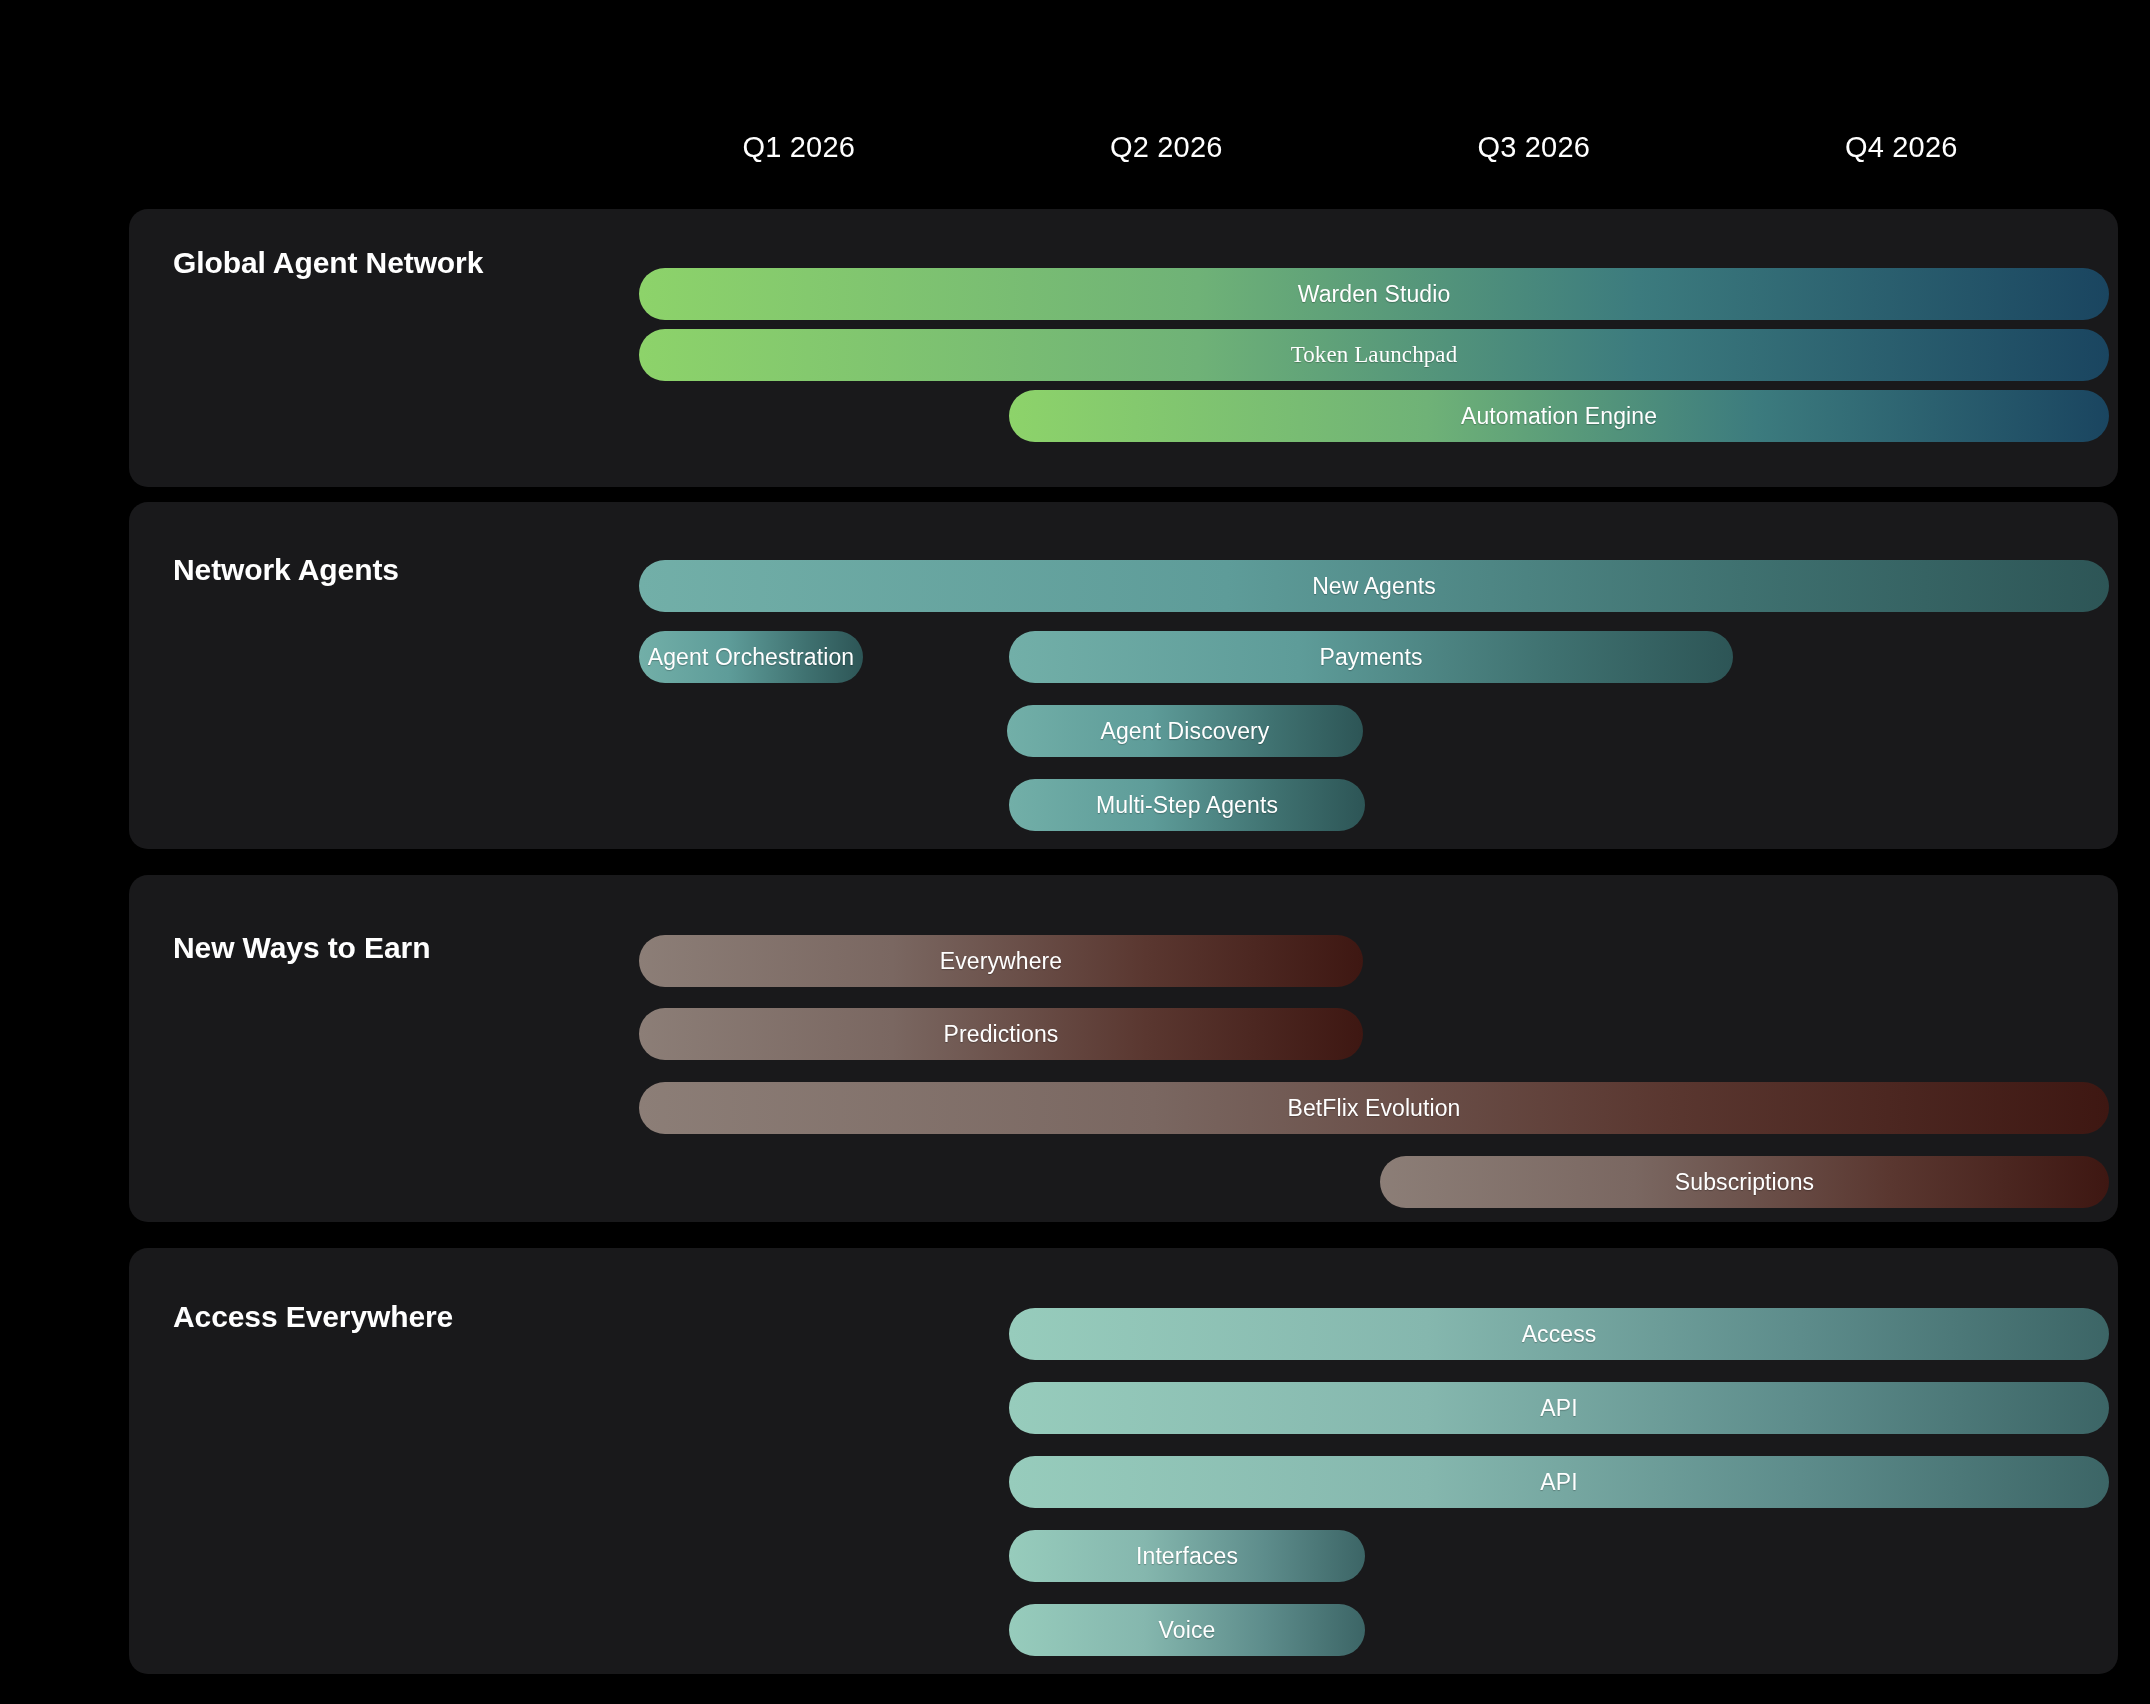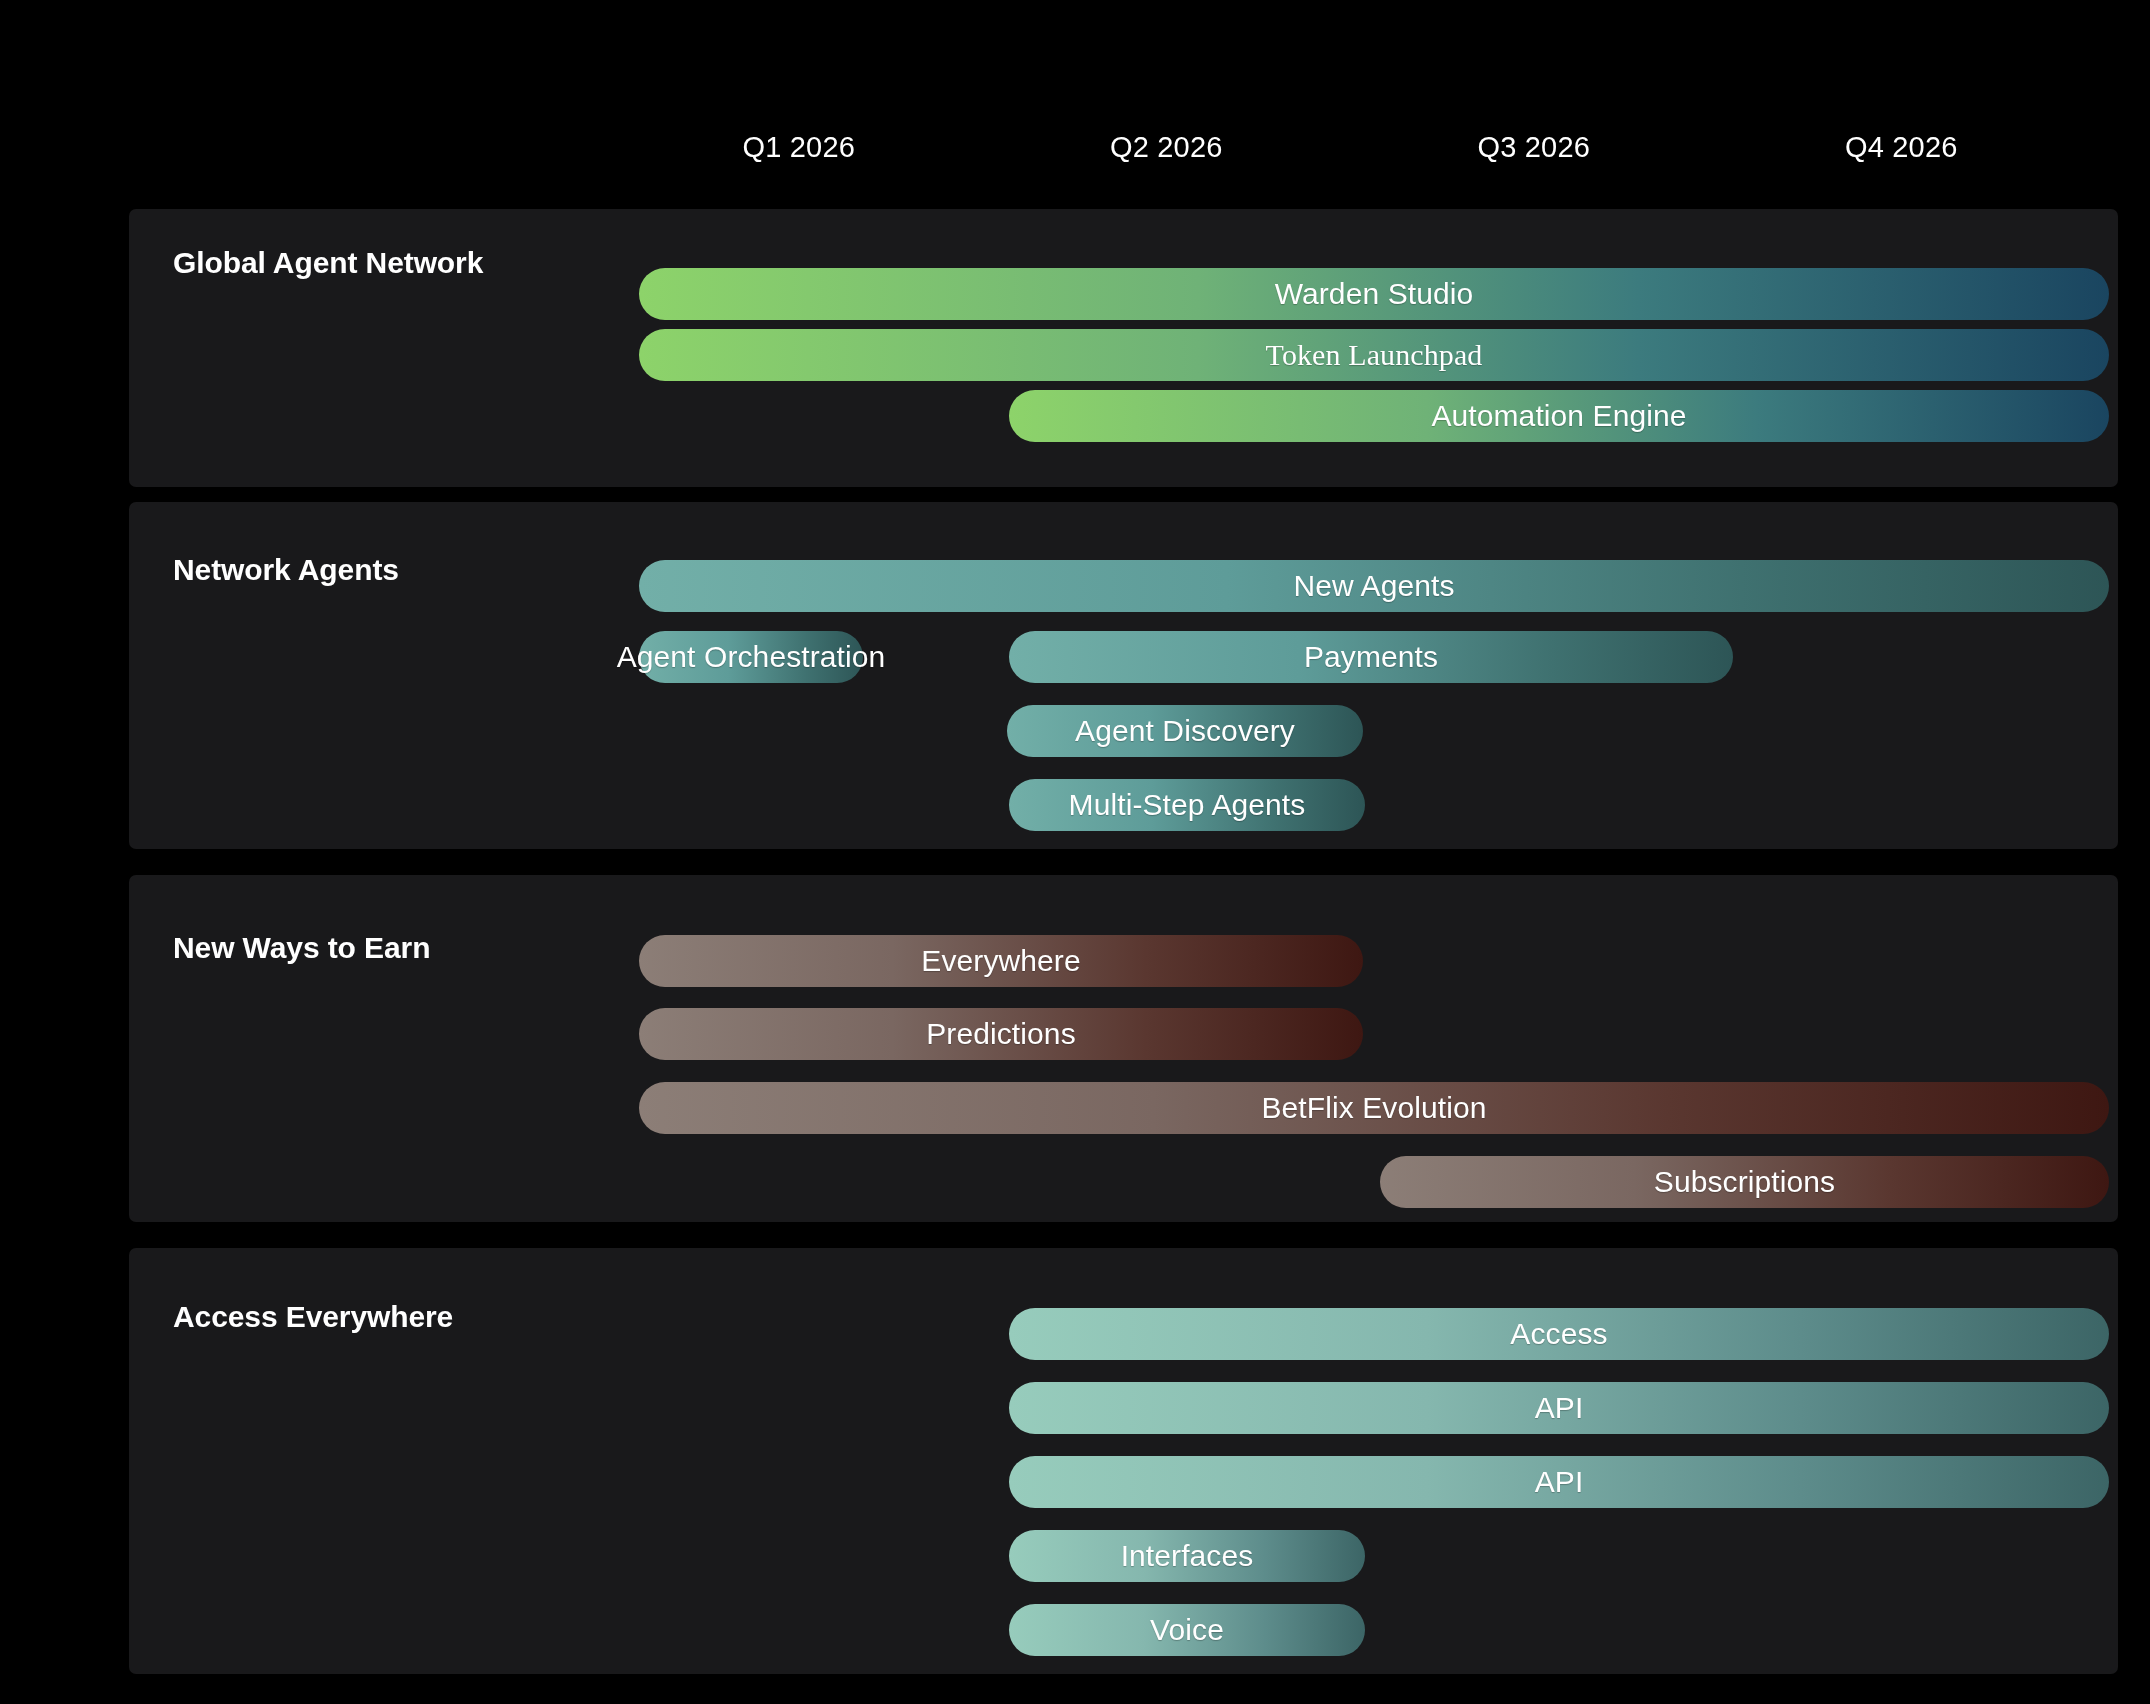--- a/index.html
+++ b/index.html
@@ -38,21 +38,21 @@
     line-height: 50px;
     white-space: nowrap;
   }
 
   
   .section-card {
     position: absolute;
     left: 81px;
     width: 1989px;
     background: #19191B;
-    border-radius: 7px;
+    border-radius: 19px;
   }
 
   .section-title {
     position: absolute;
     left: 32px;
     color: #ffffff;
     font-size: 30px;
     font-weight: 700;
     letter-spacing: -0.1px;
     white-space: nowrap;
@@ -71,21 +71,21 @@
     position: absolute;
     height: 52px;
     border-radius: 26px;
     display: flex;
     align-items: center;
     justify-content: center;
   }
 
   .bar-label {
     color: #ffffff;
-    font-size: 30px;
+    font-size: 23px;
     font-weight: 400;
     letter-spacing: 0.1px;
     white-space: nowrap;
     padding: 0 11.2px;
     text-shadow: 0 0.6px 1.1px rgba(0,0,0,0.25);
     text-align: center;
   }
 
   
   .pal-green  { background: linear-gradient(90deg, #8DD36A 0%, #6FB277 38%, #3C7B7E 68%, #1A4560 100%); }

